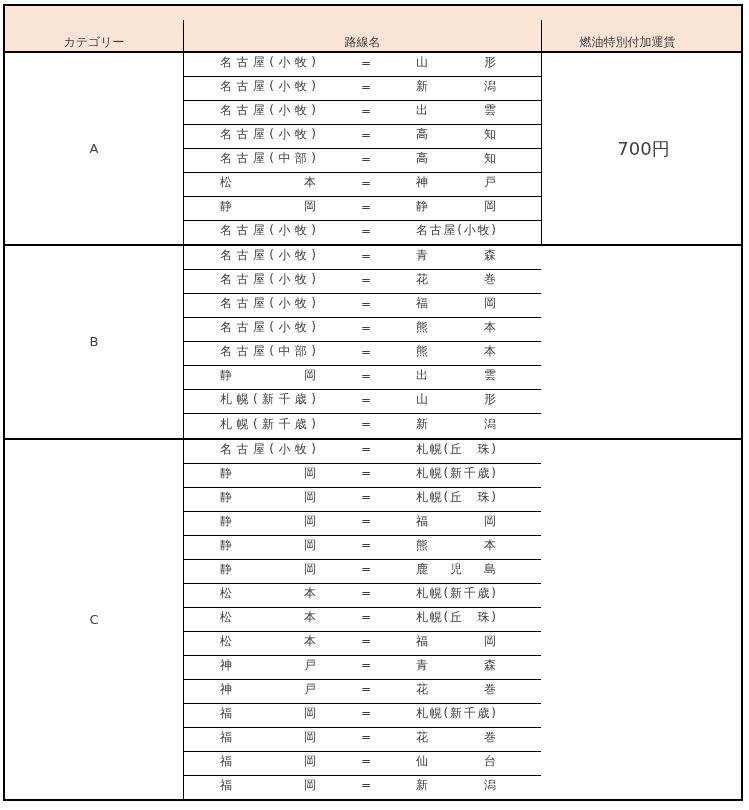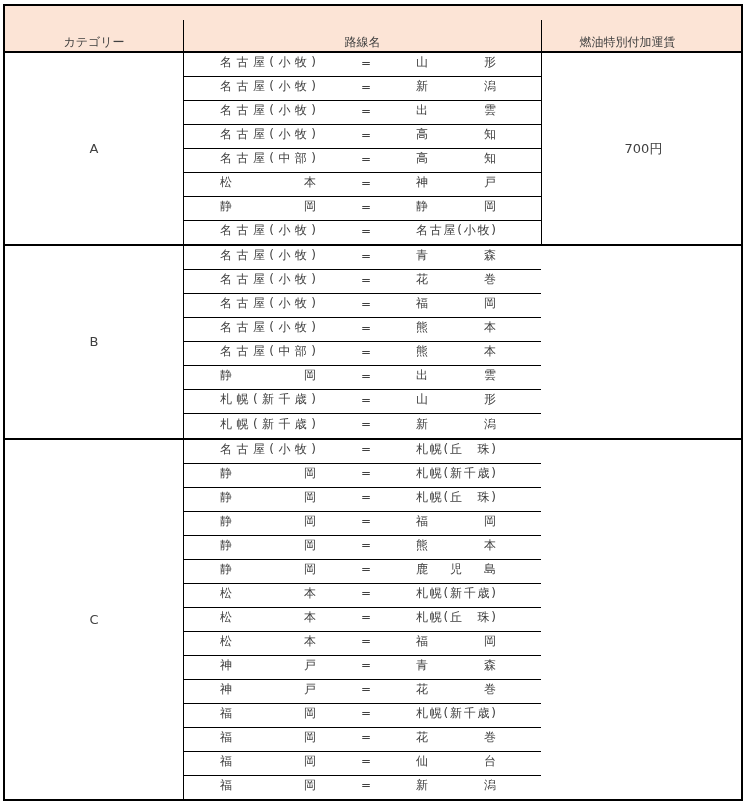--- a/index.html
+++ b/index.html
@@ -34,21 +34,21 @@
   
   #sections { display: flex; flex-direction: column; flex: 1 1 auto; }
   .section { display: flex; min-height: 0; }
   .section:not(:last-child) { border-bottom: 2px solid var(--border, #000); }
   .section .col-cat {
     display: flex; align-items: center; justify-content: center;
     font-size: 13px;
   }
   .section .col-price {
     display: flex; align-items: center; justify-content: center;
-    font-size: 13px;
+    font-size: 18px;
     padding-left: 32px;
   }
   .route-list { display: flex; flex-direction: column; width: 357px; }
   .route-row {
     flex: 1 1 0;
     display: flex;
     align-items: center;
     padding: 0 45px 4px 36px;
     font-size: 12px;
   }

